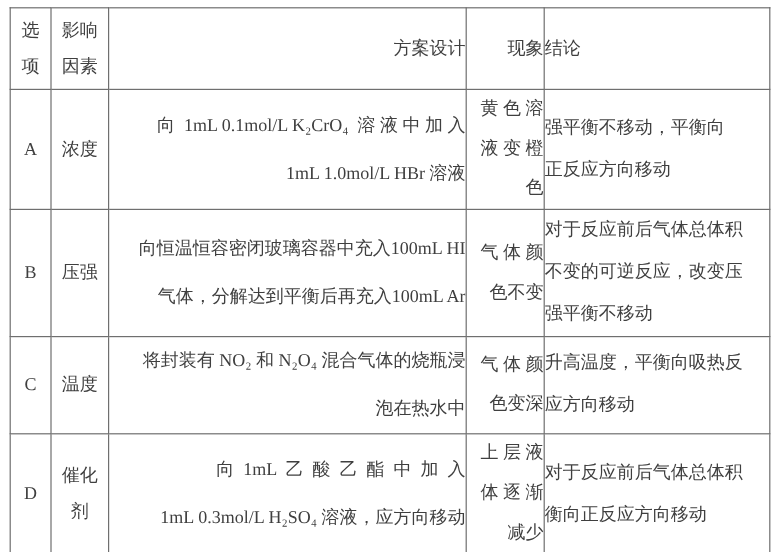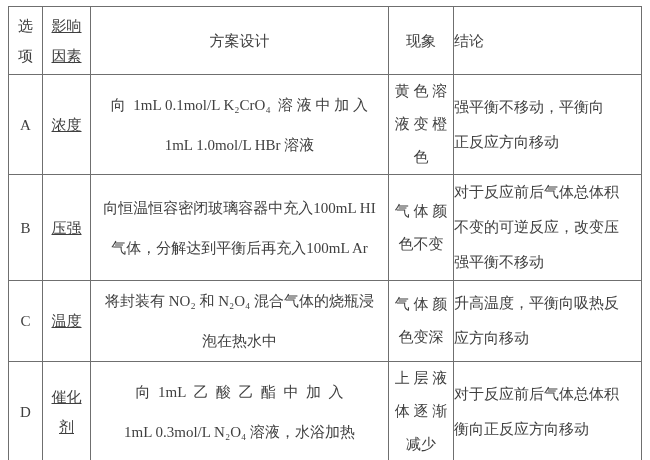--- a/index.html
+++ b/index.html
@@ -30,23 +30,23 @@
   table.exam-table th {
     border: 1px solid #6f6f6f;
     vertical-align: middle;
     font-weight: normal;
     font-size: 15px;
     white-space: pre-wrap;
     overflow: hidden;
     padding: 0;
   }
   .c-opt    { text-align: center; line-height: 30px; }
-  .c-factor { text-align: center; line-height: 30px; text-decoration: underline; }
-  .c-design { text-align: center; padding: 0 6px 0 9px; line-height: 40px; margin-left: 32px; }
-  .c-phen   { text-align: center; padding: 0 4px 0 8px; line-height: 33px; }
+  .c-factor { text-align: center; line-height: 30px; }
+  .c-design { text-align: right; padding: 0 6px 0 9px; line-height: 40px; margin-left: 32px; }
+  .c-phen   { text-align: right; padding: 0 4px 0 8px; line-height: 33px; }
   .c-concl  { text-align: left; padding: 0 6px 0 9px; line-height: 35px; }
   tr.r-head { height: 68px; }
   tr.r-a    { height: 98px; }
   tr.r-b    { height: 105px; }
   tr.r-c    { height: 76px; }
   tr.r-d    { height: 99px; }
   tr.r-head .c-design,
   tr.r-head .c-phen,
   tr.r-head .c-concl { line-height: 30px; }
 </style>
@@ -102,21 +102,21 @@
         <td class="c-phen">气 体 颜
 色变深</td>
         <td class="c-concl">升高温度，平衡向吸热反
 应方向移动</td>
       </tr>
       <tr class="r-d">
         <td class="c-opt">D</td>
         <td class="c-factor">催化
 剂</td>
         <td class="c-design">向  1mL  乙  酸  乙  酯  中  加  入
-1mL 0.3mol/L N₂O₄ 溶液，水浴加热</td>
+1mL 0.3mol/L H₂SO₄ 溶液，应方向移动</td>
         <td class="c-phen">上 层 液
 体 逐 渐
 减少</td>
         <td class="c-concl">对于反应前后气体总体积
 衡向正反应方向移动</td>
       </tr>
     </tbody>
   </table>
 </div>
 

